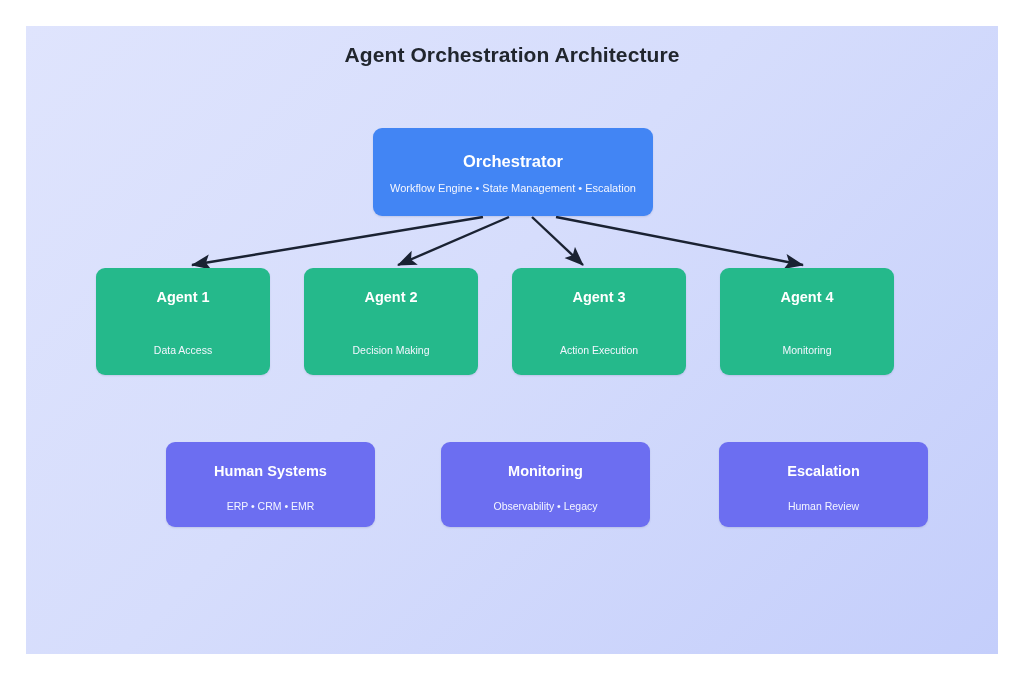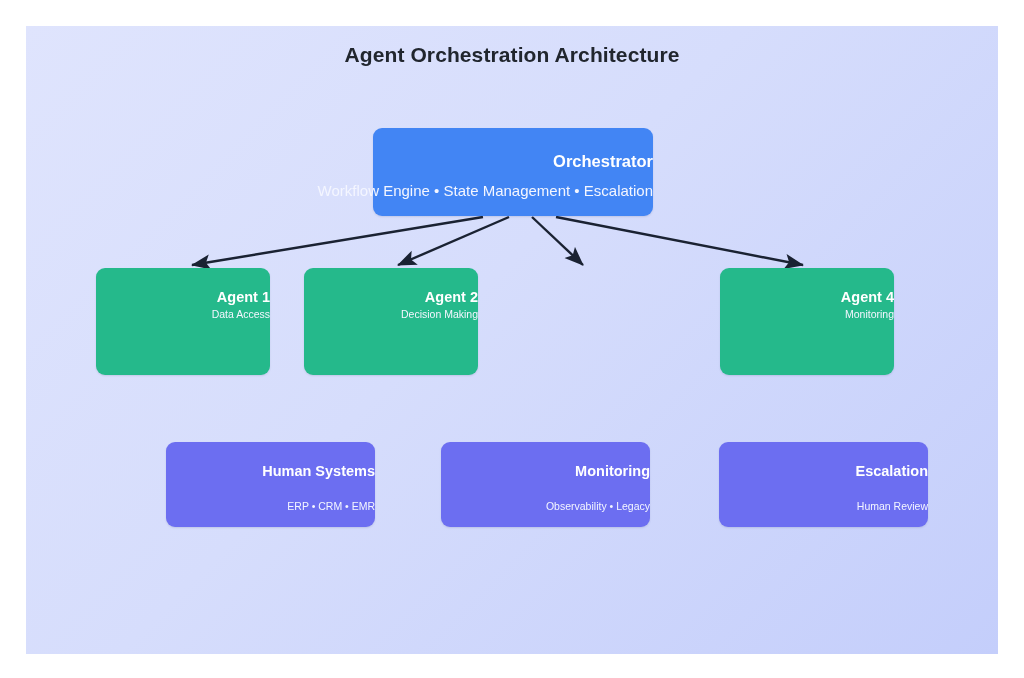--- a/index.html
+++ b/index.html
@@ -34,21 +34,21 @@
     color: #21262e;
     letter-spacing: 0.1px;
   }
 
   .node {
     position: absolute;
     border-radius: 9px;
     box-sizing: border-box;
     display: flex;
     flex-direction: column;
-    align-items: flex-end;
+    align-items: center;
     color: #ffffff;
     box-shadow: 0 1px 2px rgba(40,50,90,0.13);
   }
   .node .node-title {
     font-size: 14.5px;
     font-weight: bold;
     line-height: 1;
     white-space: nowrap;
   }
   .node .node-sub {
@@ -62,29 +62,30 @@
   
   #node-orchestrator {
     left: 347px;
     top: 102px;
     width: 280px;
     height: 88px;
     background: #4285f4;
     padding-top: 25px;
   }
   #node-orchestrator .node-title { font-size: 16.5px; }
-  #node-orchestrator .node-sub { margin-top: 13px; font-size: 15px; }
+  #node-orchestrator .node-sub { margin-top: 13px; font-size: 11px; }
 
   
   .agent {
     top: 242px;
     width: 174px;
     height: 107px;
     background: #25b98b;
     padding-top: 22px;
+    gap: 36px;
   }
   .agent .node-sub { margin-top: 4px; }
   #node-agent-1 { left: 70px; }
   #node-agent-2 { left: 278px; }
   #node-agent-3 { left: 486px; }
   #node-agent-4 { left: 694px; }
 
   
   .support {
     top: 416px;
@@ -136,20 +137,24 @@
   <div class="node agent" id="node-agent-1">
     <div class="node-title">Agent 1</div>
     <div class="node-sub">Data Access</div>
   </div>
 
   <div class="node agent" id="node-agent-2">
     <div class="node-title">Agent 2</div>
     <div class="node-sub">Decision Making</div>
   </div>
 
+  <div class="node agent" id="node-agent-3">
+    <div class="node-title">Agent 3</div>
+    <div class="node-sub">Action Execution</div>
+  </div>
 
   <div class="node agent" id="node-agent-4">
     <div class="node-title">Agent 4</div>
     <div class="node-sub">Monitoring</div>
   </div>
 
   <div class="node support" id="node-legacy-systems">
     <div class="node-title">Human Systems</div>
     <div class="node-sub">ERP • CRM • EMR</div>
   </div>

